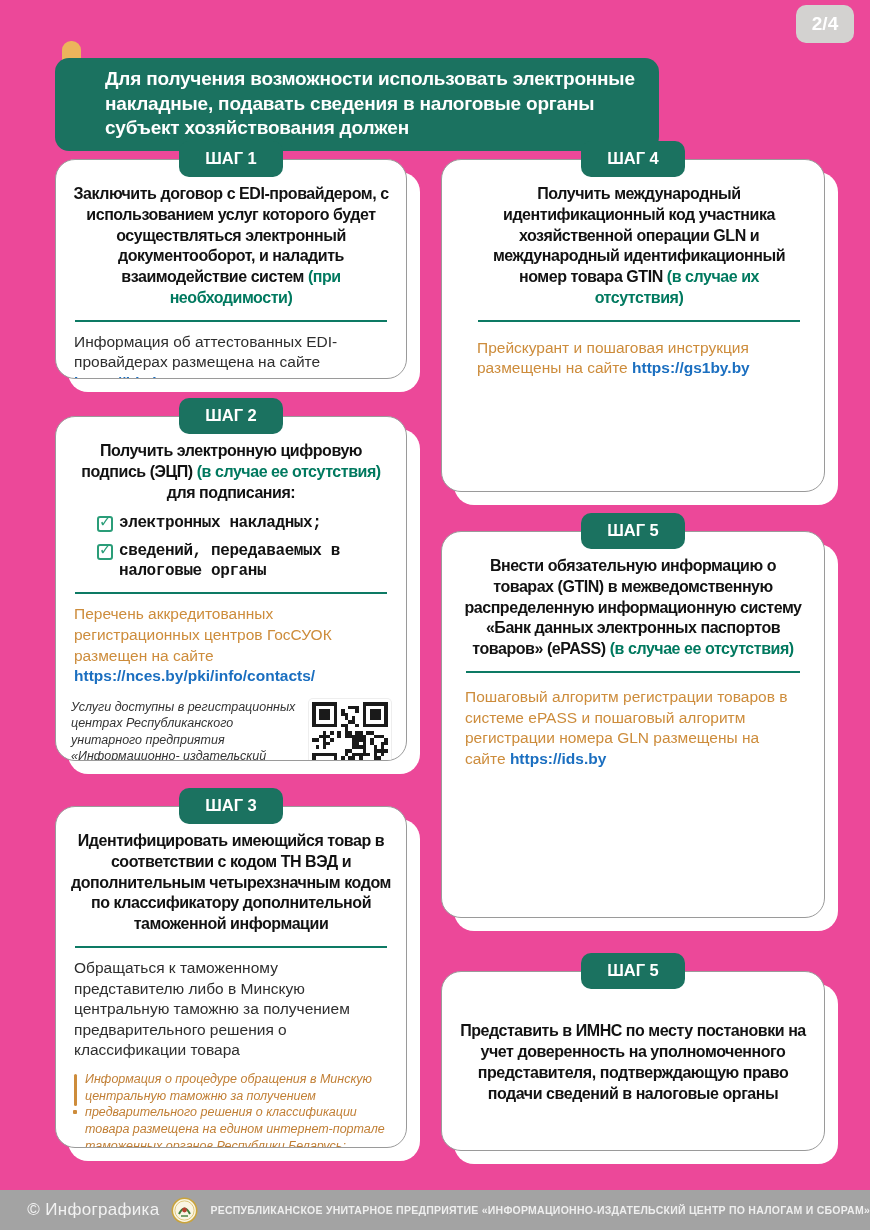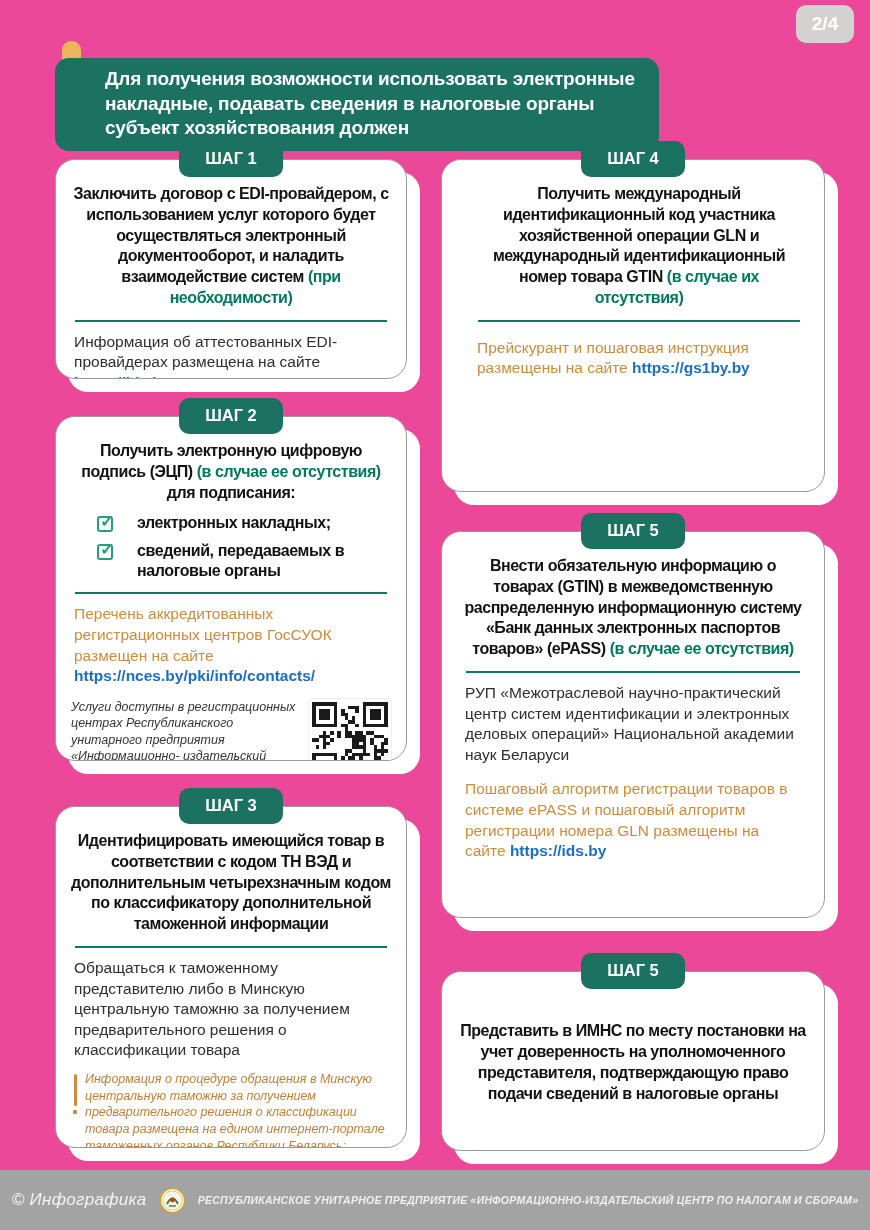--- a/index.html
+++ b/index.html
@@ -37,21 +37,21 @@
   .card h2 { font-size:16px; line-height:1.3; letter-spacing:-0.45px; text-align:center;
     color:#121212; padding-top:8px; }
   .accent { color:#00795f; }
   .sep { border:none; border-top:2px solid #0d7a64; margin:11px 4px 10px; }
   .body-text { font-size:15.5px; line-height:1.33; color:#2e2e2e; padding:0 3px; }
   .orange { color:#cd8c3b; }
   .link { color:#1b6fc0; font-weight:bold; text-decoration:none; }
 
   
   .checklist { margin:10px 0 0 26px; }
-  .check-row { display:flex; gap:24px; margin-bottom:8px; }
+  .check-row { display:flex; gap:6px; margin-bottom:8px;font-family:Liberation Mono, monospace; }
   .check-box { flex:0 0 16px; width:16px; height:16px; margin-top:3px; position:relative;
     border:2px solid #2a9d78; border-radius:3px; }
   .check-box::after { content:"✓"; position:absolute; left:1px; top:-7px;
     color:#2a9d78; font-size:17px; font-weight:bold; }
   .check-label { font-size:16px; font-weight:bold; letter-spacing:-0.4px;
     line-height:1.25; color:#121212; }
 
   .note-row { display:flex; gap:10px; margin-top:12px; align-items:flex-start; }
   .note-italic { font-style:italic; font-size:12.5px; line-height:1.32; color:#333; flex:1; }
   .qr { flex:0 0 82px; width:82px; height:82px; background:#fff; padding:3px;
@@ -60,22 +60,22 @@
 
   .warn-note { display:flex; gap:8px; margin-top:10px; padding:0 2px; }
   .warn-mark { flex:0 0 4px; display:flex; flex-direction:column; align-items:center; margin-top:3px; }
   .warn-bar { width:3px; height:32px; background:#cd8c3b; border-radius:2px; }
   .warn-dot { width:4px; height:4px; background:#cd8c3b; border-radius:1px; margin-top:4px; }
   .orange-italic { font-style:italic; font-size:12.5px; line-height:1.33; color:#c17f35; flex:1; }
 
   .center-card { display:flex; align-items:center; justify-content:flex-end; }
 
   
-  .footer { position:absolute; left:0; bottom:0; width:870px; height:60px;
-    background:#a3a3a3; display:flex; align-items:center; justify-content:center; gap:12px;font-style:italic; }
+  .footer { position:absolute; left:0; bottom:0; width:870px; height:40px;
+    background:#a3a3a3; display:flex; align-items:center; justify-content:flex-end; gap:12px; }
   .footer-copy { color:#f2f2f2; font-size:17px; letter-spacing:0.3px; }
   .footer-logo { width:27px; height:27px; }
   .footer-org { color:#efefef; font-size:10.5px; font-weight:bold; letter-spacing:0.25px; }
 </style>
 </head>
 <body>
 
 <div class="page">
 
   <div class="page-badge">2/4</div>
@@ -382,21 +382,20 @@
       </div>
     </div>
 
     <div class="step" style="margin-bottom:35px;">
       <div class="step-badge">ШАГ 5</div>
       <div class="card-stack">
         <div class="card-shadow"></div>
         <div class="card" style="height:387px; padding-left:20px; padding-right:20px;">
           <h2><span>Внести обязательную информацию о товарах (GTIN) в межведомственную распределенную информационную систему «Банк данных электронных паспортов товаров» (ePASS) </span><span class="accent">(в случае ее отсутствия)</span></h2>
           <hr class="sep">
-          <p class="body-text">РУП «Межотраслевой научно-практический центр систем идентификации и электронных деловых операций» Национальной академии наук Беларуси</p>
           <p class="body-text" style="margin-top:14px;"><span class="orange">Пошаговый алгоритм регистрации товаров в системе ePASS и пошаговый алгоритм регистрации номера GLN размещены на сайте </span><a class="link" href="#">https://ids.by</a></p>
         </div>
       </div>
     </div>
 
     <div class="step">
       <div class="step-badge">ШАГ 5</div>
       <div class="card-stack">
         <div class="card-shadow"></div>
         <div class="card center-card" style="height:180px; padding-left:18px; padding-right:18px;">

